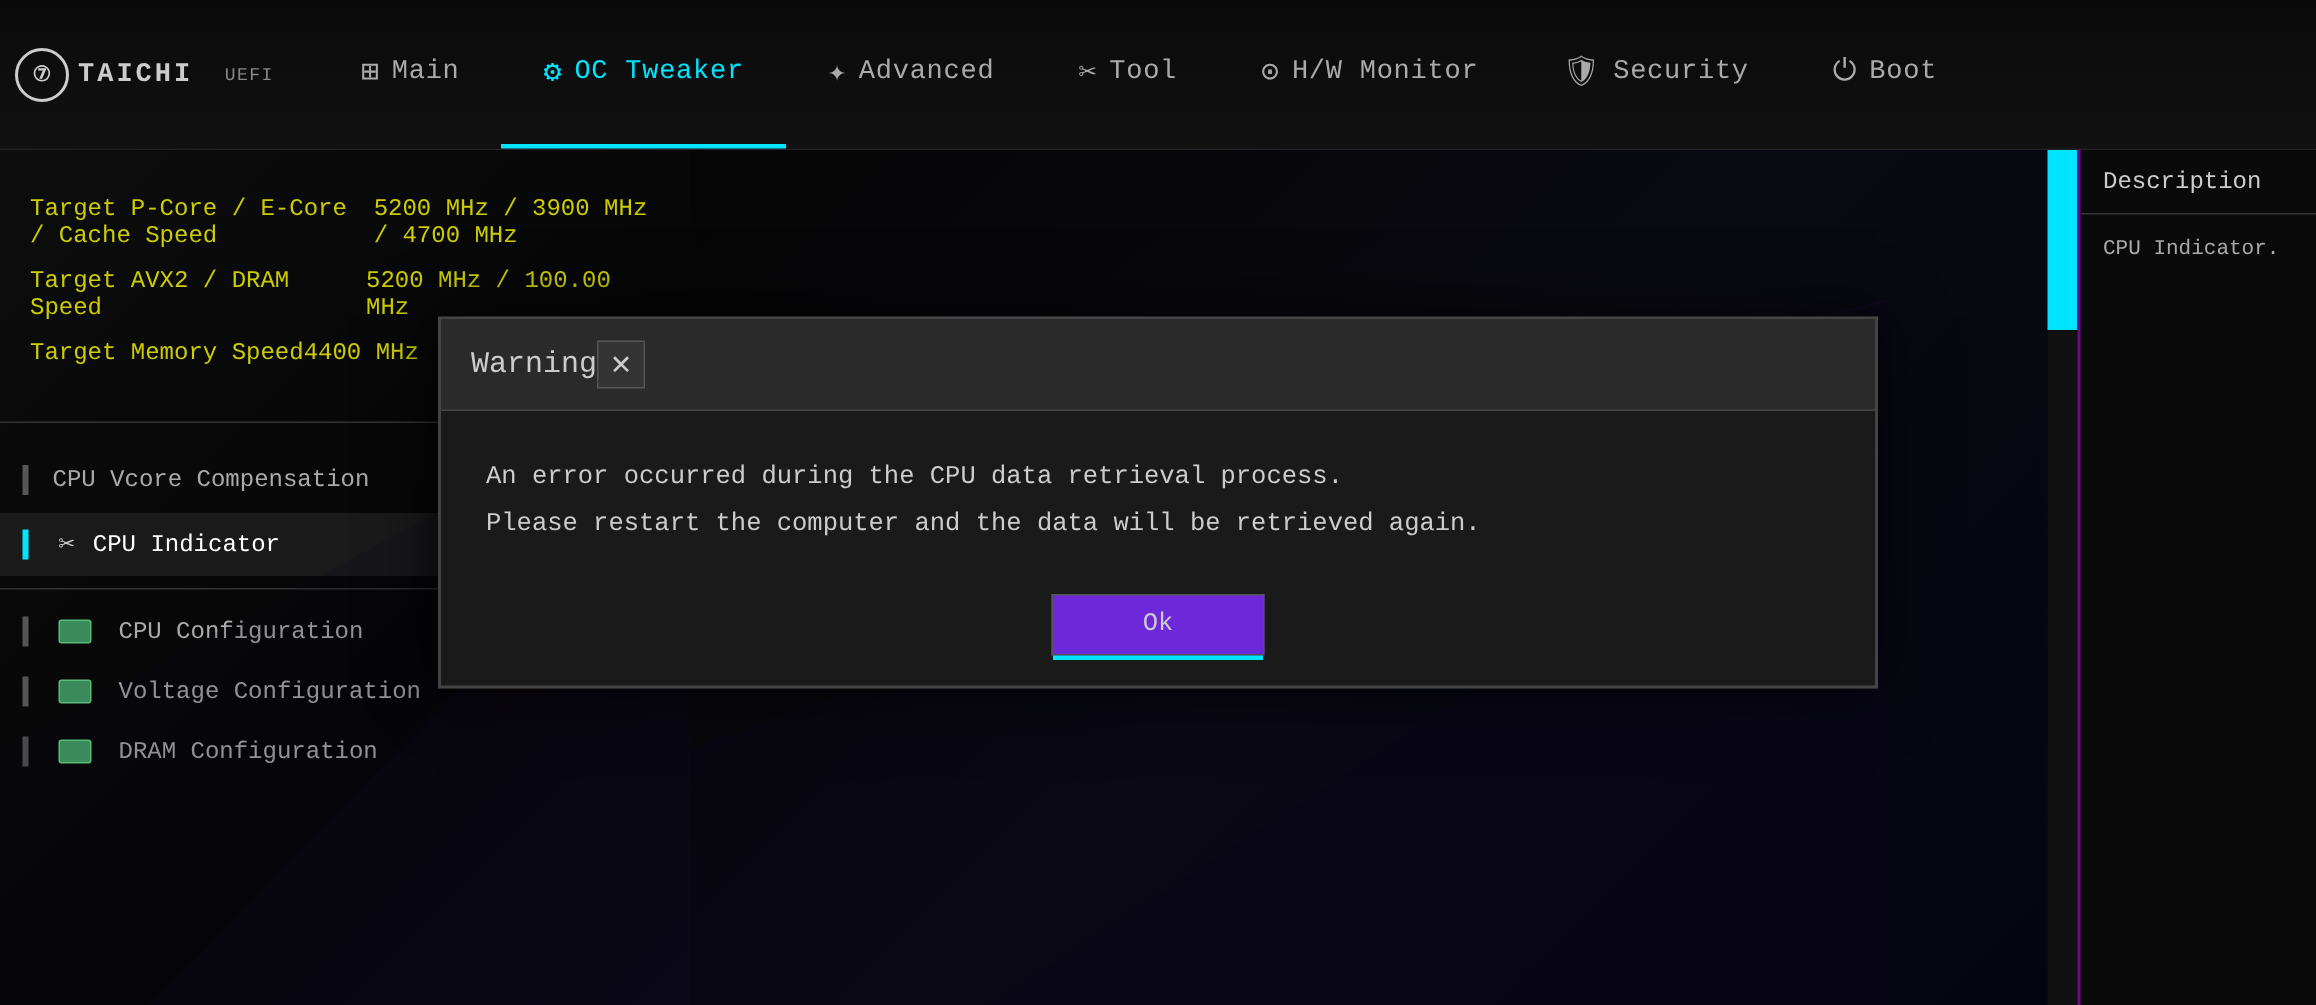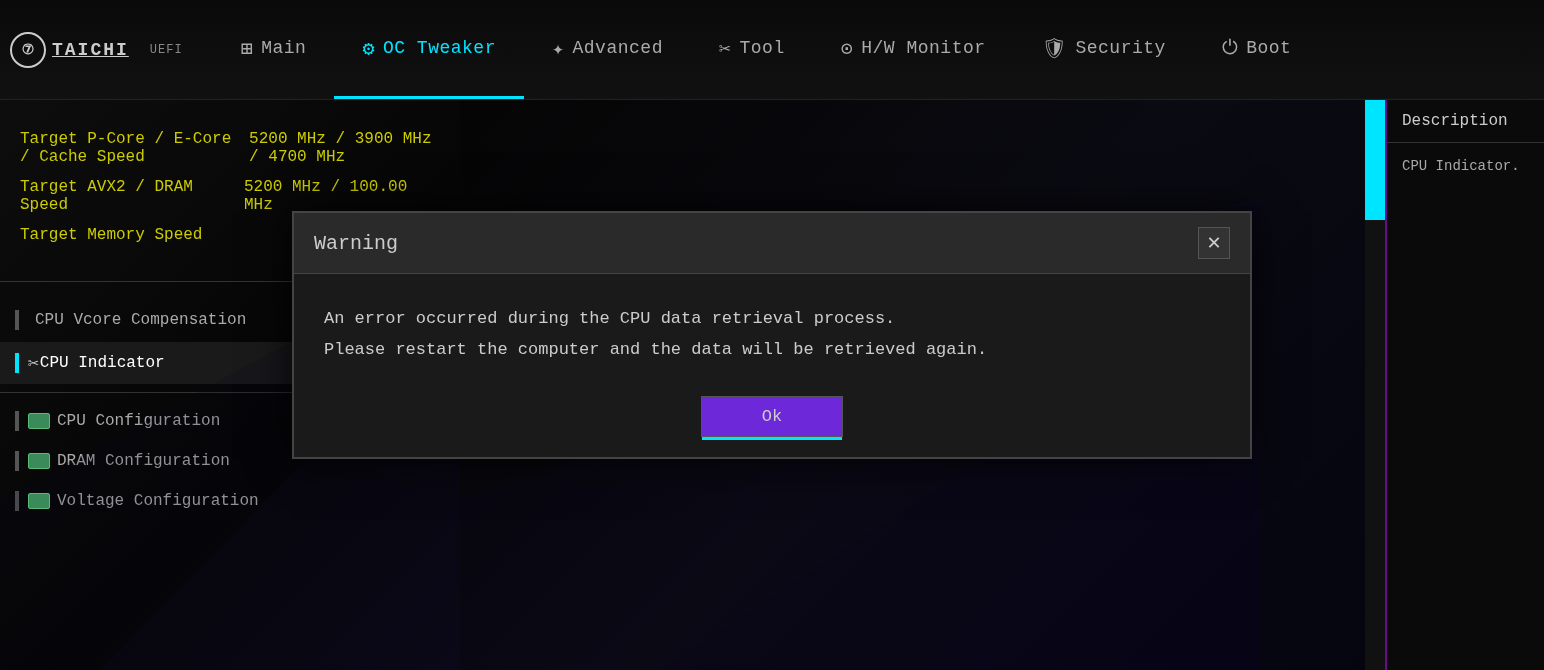--- a/index.html
+++ b/index.html
@@ -43,21 +43,20 @@
       color: #ccc;
       font-size: 14px;
       font-weight: bold;
     }
 
     .logo-text {
       color: #ccc;
       font-size: 18px;
       font-weight: bold;
       letter-spacing: 2px;
-      text-decoration: underline;
     }
 
     .logo-sub {
       color: #888;
       font-size: 12px;
       letter-spacing: 1px;
       margin-left: 15px;
     }
 
     .nav-tabs {
@@ -112,21 +111,21 @@
       pointer-events: none;
     }
 
     
     .target-info {
       padding: 30px 20px 15px 20px;
     }
 
     .target-row {
       display: flex;
-      justify-content: space-between;
+      justify-content: flex-start;
       align-items: center;
       margin-bottom: 12px;
       font-size: 16px;
     }
 
     .target-label {
       color: #cccc00;
       font-family: 'Courier New', monospace;
     }
 
@@ -147,21 +146,21 @@
     }
 
     .menu-item {
       display: flex;
       align-items: center;
       padding: 10px 15px;
       color: #aaa;
       font-family: 'Courier New', monospace;
       font-size: 16px;
       cursor: pointer;
-      gap: 1px;
+      gap: 12px;
     }
 
     .menu-item .bar-indicator {
       width: 4px;
       height: 20px;
       background: #555;
       margin-right: 8px;
       flex-shrink: 0;
     }
 
@@ -242,21 +241,20 @@
       min-height: 240px;
       position: relative;
       box-shadow: 0 0 40px rgba(0,0,0,0.8);
     }
 
     .warning-title-bar {
       background: #2a2a2a;
       padding: 14px 20px;
       display: flex;
       align-items: center;
-      justify-content: space-between;
       border-bottom: 1px solid #444;
     }
 
     .warning-title {
       color: #ccc;
       font-family: 'Courier New', monospace;
       font-size: 20px;
     }
 
     .close-btn {
@@ -407,27 +405,27 @@
 
       <div class="menu-item">
         <div class="bar-indicator" style="width:4px;height:20px;background:#555;flex-shrink:0;"></div>
         <span style="display:inline-block;width:22px;height:16px;background:#3a8a5a;border-radius:2px;margin-right:6px;border:1px solid #5aba7a;position:relative;flex-shrink:0;"></span>
         <span class="menu-item-text">CPU Configuration</span>
       </div>
 
       <div class="menu-item">
         <div class="bar-indicator" style="width:4px;height:20px;background:#555;flex-shrink:0;"></div>
         <span style="display:inline-block;width:22px;height:16px;background:#3a8a5a;border-radius:2px;margin-right:6px;border:1px solid #5aba7a;position:relative;flex-shrink:0;"></span>
-        <span class="menu-item-text">DRAM Configuration</span>
+        <span class="menu-item-text">Voltage Configuration</span>
       </div>
 
       <div class="menu-item">
         <div class="bar-indicator" style="width:4px;height:20px;background:#555;flex-shrink:0;"></div>
         <span style="display:inline-block;width:22px;height:16px;background:#3a8a5a;border-radius:2px;margin-right:6px;border:1px solid #5aba7a;position:relative;flex-shrink:0;"></span>
-        <span class="menu-item-text">Voltage Configuration</span>
+        <span class="menu-item-text">DRAM Configuration</span>
       </div>
 
     </div>
   </div>
 
   <div class="center-panel">
     <div class="center-panel-content">
       <svg width="100%" height="570" style="position:absolute;top:0;left:0;opacity:0.5;">
         <polygon points="0,400 800,100 800,570 0,570" fill="#0a0520" opacity="0.4"></polygon>
         <polygon points="200,570 800,180 800,570" fill="#100525" opacity="0.3"></polygon>

